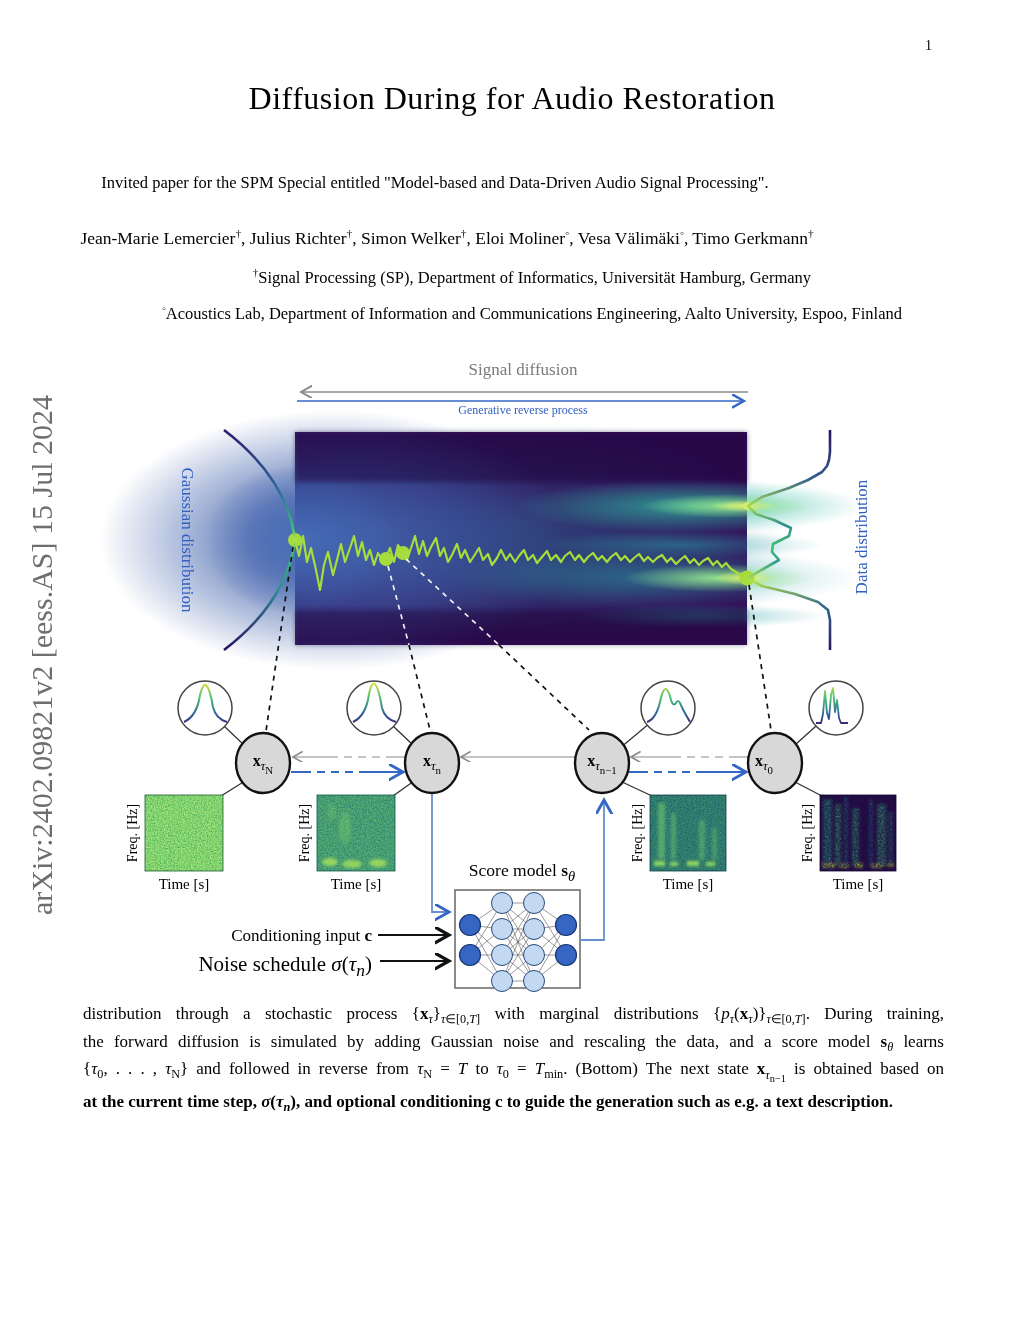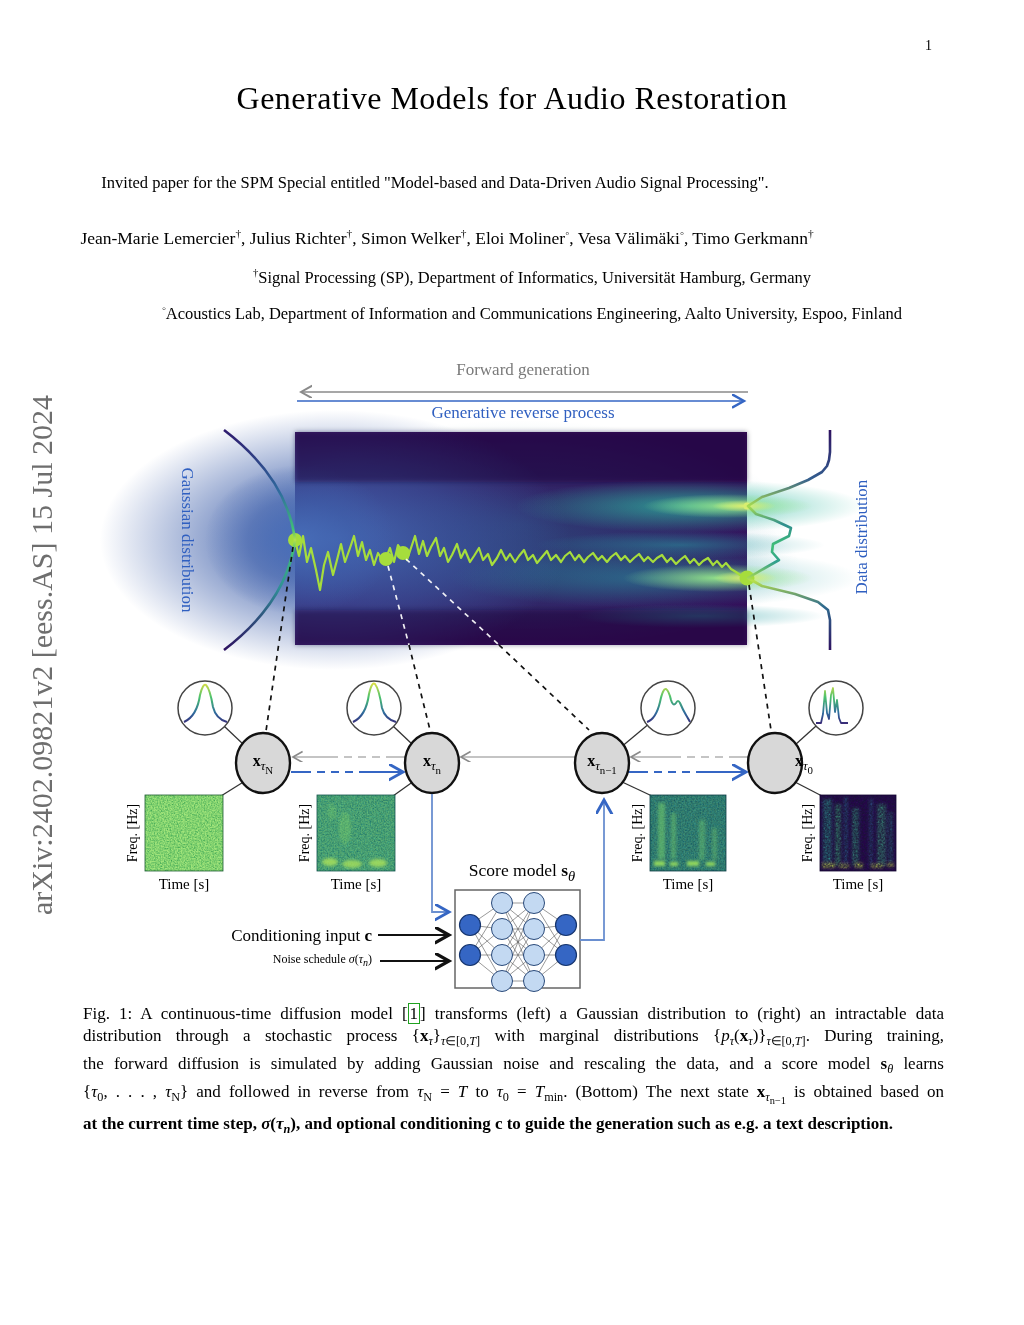--- a/index.html
+++ b/index.html
@@ -23,50 +23,50 @@
   #arxiv-watermark {
     left:-258px; top:638px; width:600px; height:34px; text-align:center;
     transform:rotate(-90deg); color:#6e6e6e; font-size:30px; white-space:nowrap;
   }
 
   #figure-wrap { left:0; top:355px; width:1024px; height:648px; }
   #fig-svg { position:absolute; left:0; top:0; }
 
   .fig-label { position:absolute; white-space:nowrap; }
   #fwd-label  { left:297px; top:360px; width:452px; text-align:center; color:#7a7a7a; font-size:17px; }
-  #rev-label  { left:297px; top:403px; width:452px; text-align:center; color:#2f5fc0; font-size:17px; }
+  #rev-label  { left:297px; top:403px; width:452px; text-align:center; color:#2f5fc0; font-size:12px; }
   #gauss-label { left:92px;  top:530px; width:190px; text-align:center; transform:rotate(90deg);  color:#2f5fc0; font-size:17px; }
   #data-label  { left:777px; top:527px; width:170px; text-align:center; transform:rotate(-90deg); color:#2f5fc0; font-size:17px; }
 
   .node-label { position:absolute; width:64px; text-align:center; font-size:16px; }
   .node-label sub { font-size:0.8em;margin-top:17px; }
   .node-label sub sub { font-size:0.85em; }
   .node-label i { font-family:"Liberation Serif", serif; }
 
   .freq-label { position:absolute; width:80px; height:16px; text-align:center;
                 transform:rotate(-90deg); font-size:14px; }
   .time-label { position:absolute; width:100px; text-align:center; font-size:15px; }
 
   #score-label { left:437px; top:860px; width:170px; text-align:center; font-size:17.5px; }
   #cond-label  { left:152px; top:926px; width:220px; text-align:right; font-size:17px; }
-  #noise-label { left:142px; top:952px; width:230px; text-align:right; font-size:12px; }
+  #noise-label { left:142px; top:952px; width:230px; text-align:right; font-size:21px; }
 
   #caption { left:83px; top:1003px; width:861px; font-size:17px; }
   .cap-line { text-align:justify; text-align-last:justify; line-height:22.3px; white-space:normal; }
   .cap-line:last-child { text-align-last:left;font-weight:bold; }
   .cite { border:1.5px solid #1fa11f; padding:0 1px; color:#000; text-decoration:none; }
   #caption sub { font-size:0.72em; }
   #caption sub sub { font-size:0.85em; }
 </style>
 </head>
 <body>
 
 <div class="abs" id="page-number">1</div>
 
-<div class="abs center" id="title">Generative Models for Audio Restoration</div>
+<div class="abs center" id="title">Diffusion During for Audio Restoration</div>
 <div class="abs center" id="subtitle">Invited paper for the SPM Special entitled "Model-based and Data-Driven Audio Signal Processing".</div>
 <div class="abs center" id="authors">Jean-Marie Lemercier<sup>†</sup>, Julius Richter<sup>†</sup>, Simon Welker<sup>†</sup>, Eloi Moliner<sup>◦</sup>, Vesa Välimäki<sup>◦</sup>, Timo Gerkmann<sup>†</sup></div>
 <div class="abs center affil" id="affil1"><sup>†</sup>Signal Processing (SP), Department of Informatics, Universität Hamburg, Germany</div>
 <div class="abs center affil" id="affil2"><sup>◦</sup>Acoustics Lab, Department of Information and Communications Engineering, Aalto University, Espoo, Finland</div>
 
 <div class="abs" id="arxiv-watermark">arXiv:2402.09821v2  [eess.AS]  15 Jul 2024</div>
 
 <div class="abs" id="figure-wrap">
   <svg id="fig-svg" width="1024" height="648" viewBox="355 0 1024 648">
     
@@ -368,44 +368,43 @@
     <path d="M 432,794 L 432,912 L 449,912" marker-end="url(#mBlue)"></path>
     <path d="M 580,940 L 604,940 L 604,800" marker-end="url(#mBlue)"></path>
   </g>
 
   <g>
     <line x1="378" y1="935" x2="449" y2="935" stroke="#111" stroke-width="1.8" marker-end="url(#mBlack)"></line>
     <line x1="380" y1="961" x2="449" y2="961" stroke="#111" stroke-width="1.8" marker-end="url(#mBlack)"></line>
   </g>
 </svg>
 
-<div class="fig-label" id="fwd-label">Forward generation</div>
+<div class="fig-label" id="fwd-label">Signal diffusion</div>
 <div class="fig-label" id="rev-label">Generative reverse process</div>
 <div class="fig-label" id="gauss-label">Gaussian distribution</div>
 <div class="fig-label" id="data-label">Data distribution</div>
 
 <div class="node-label" style="left:231px; top:752px;"><b>x</b><sub><i>τ</i><sub>N</sub></sub></div>
 <div class="node-label" style="left:400px; top:752px;"><b>x</b><sub><i>τ</i><sub>n</sub></sub></div>
 <div class="node-label" style="left:570px; top:752px;"><b>x</b><sub><i>τ</i><sub>n−1</sub></sub></div>
-<div class="node-label" style="left:772px; top:752px;"><b>x</b><sub><i>τ</i><sub>0</sub></sub></div>
+<div class="node-label" style="left:732px; top:752px;"><b>x</b><sub><i>τ</i><sub>0</sub></sub></div>
 
 <div class="freq-label" style="left:93px;  top:825px;">Freq. [Hz]</div>
 <div class="freq-label" style="left:265px; top:825px;">Freq. [Hz]</div>
 <div class="freq-label" style="left:598px; top:825px;">Freq. [Hz]</div>
 
 <div class="freq-label" style="left:768px; top:825px;">Freq. [Hz]</div>
 
 <div class="time-label" style="left:134px; top:876px;">Time [s]</div>
 <div class="time-label" style="left:306px; top:876px;">Time [s]</div>
 <div class="time-label" style="left:638px; top:876px;">Time [s]</div>
 <div class="time-label" style="left:808px; top:876px;">Time [s]</div>
 
 <div class="fig-label" id="score-label">Score model <b>s</b><sub><i>θ</i></sub></div>
 <div class="fig-label" id="cond-label">Conditioning input <b>c</b></div>
 <div class="fig-label" id="noise-label">Noise schedule <i>σ</i>(<i>τ</i><sub><i>n</i></sub>)</div>
 
 <div class="abs" id="caption">
-  <div class="cap-line">Fig. 1: A continuous-time diffusion model [<a class="cite">1</a>] transforms (left) a Gaussian distribution to (right) an intractable data</div>
   <div class="cap-line">distribution through a stochastic process {<b>x</b><sub><i>τ</i></sub>}<sub><i>τ</i>∈[0,<i>T</i>]</sub> with marginal distributions {<i>p</i><sub><i>τ</i></sub>(<b>x</b><sub><i>τ</i></sub>)}<sub><i>τ</i>∈[0,<i>T</i>]</sub>. During training,</div>
   <div class="cap-line">the forward diffusion is simulated by adding Gaussian noise and rescaling the data, and a score model <b>s</b><sub><i>θ</i></sub> learns</div>
   <div class="cap-line">{<i>τ</i><sub>0</sub>, . . . , <i>τ</i><sub>N</sub>} and followed in reverse from <i>τ</i><sub>N</sub> = <i>T</i> to <i>τ</i><sub>0</sub> = <i>T</i><sub>min</sub>. (Bottom) The next state <b>x</b><sub><i>τ</i><sub>n−1</sub></sub> is obtained based on</div>
   <div class="cap-line">at the current time step, <i>σ</i>(<i>τ</i><sub><i>n</i></sub>), and optional conditioning <b>c</b> to guide the generation such as e.g. a text description.</div>
 </div>
 
 </body></html>

